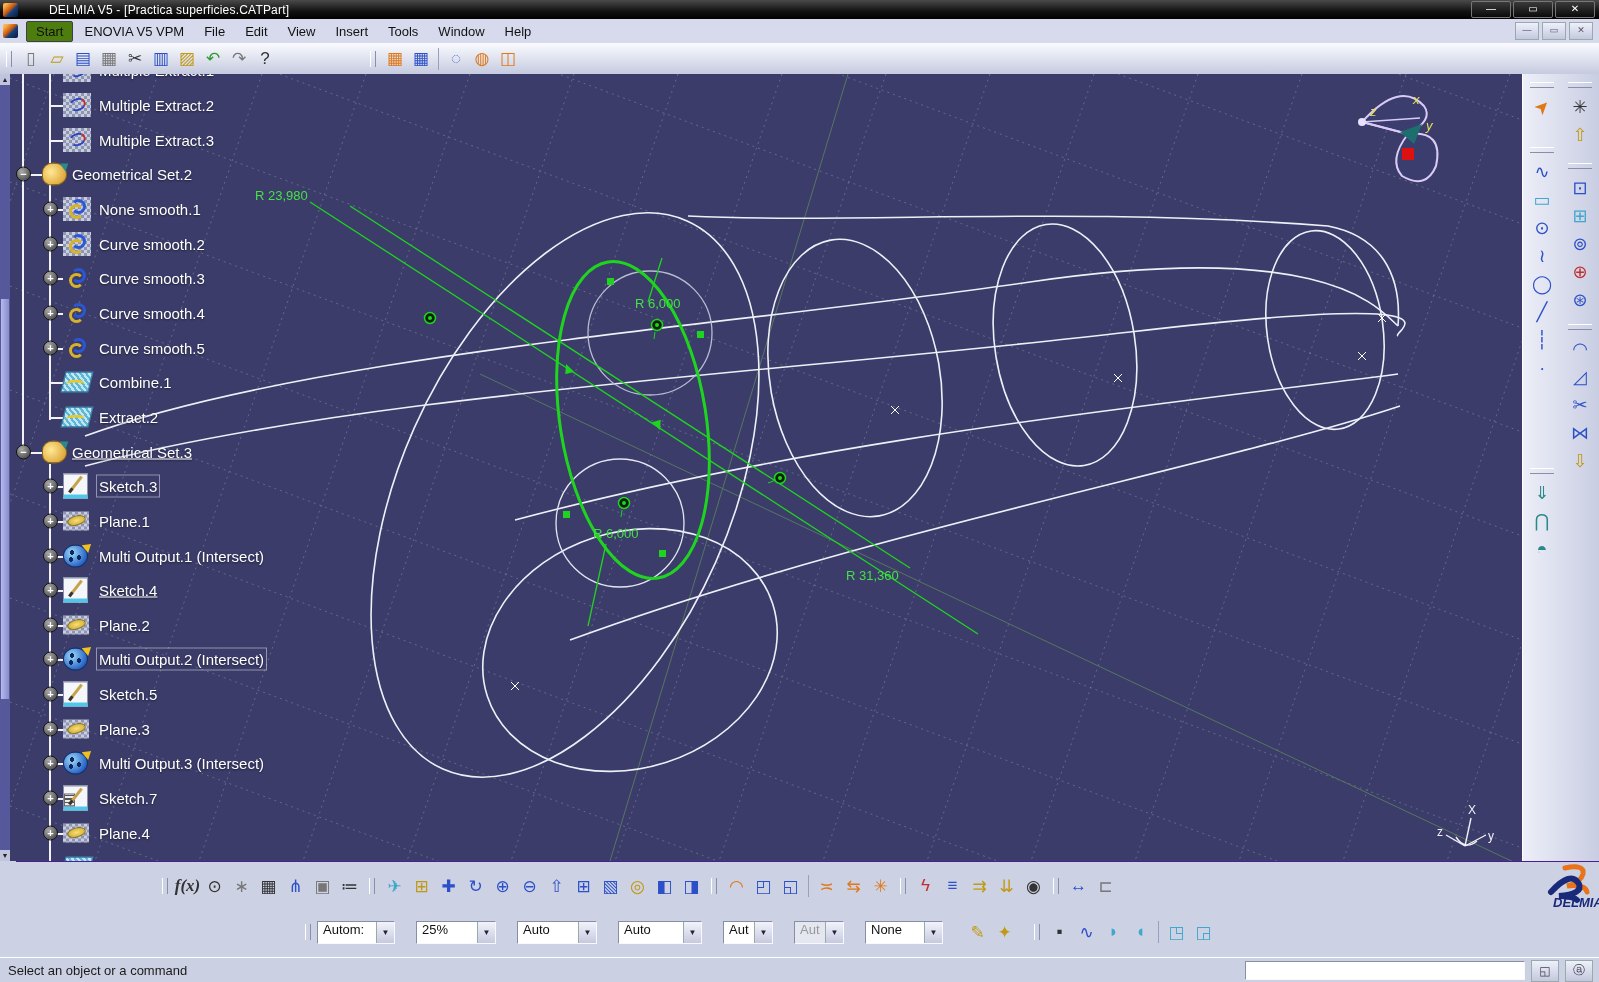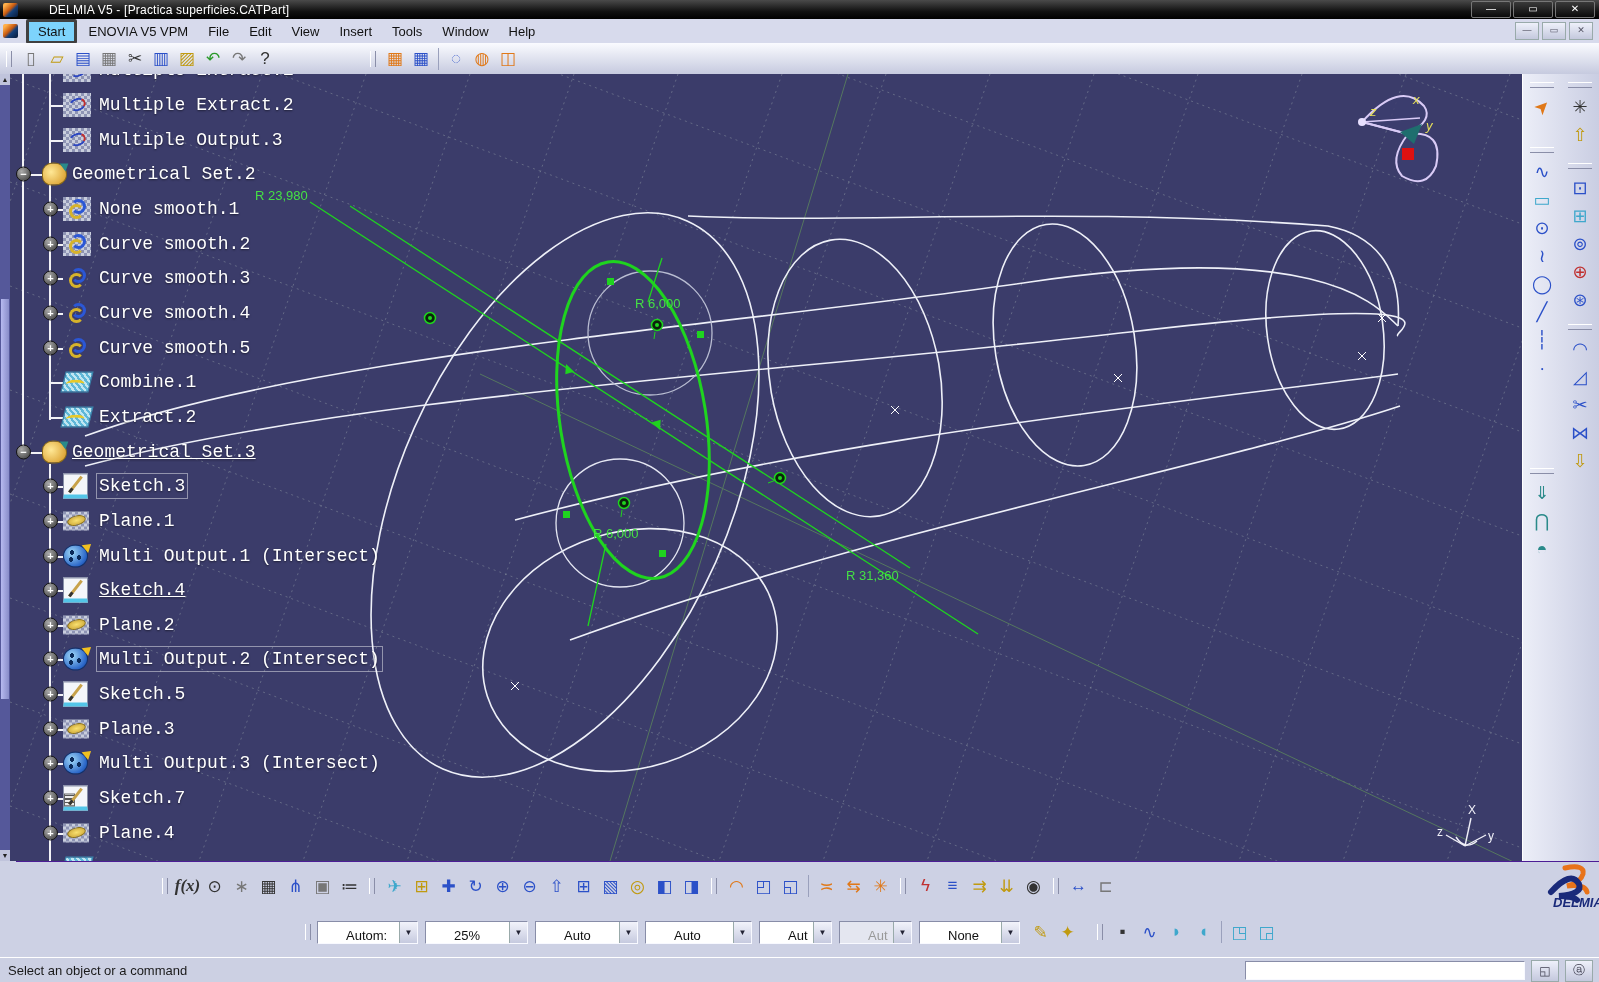--- a/index.html
+++ b/index.html
@@ -13,21 +13,21 @@
   .tb-title{font-size:12px;letter-spacing:.2px;}
   .tb-ctrls{margin-left:auto;display:flex;gap:2px;padding-right:4px;}
   .tb-btn{width:38px;height:15px;background:linear-gradient(#3a3a3a,#0a0a0a);border:1px solid #777;
     color:#fff;font-size:10px;line-height:13px;text-align:center;border-radius:2px;}
   
   .menubar{position:absolute;left:0;top:19px;width:100%;height:24px;background:#d7daec;
     border-bottom:1px solid #aab;display:flex;align-items:center;font-size:13px;color:#111;}
   .menuico{width:15px;height:14px;margin:0 8px 0 3px;border-radius:2px;
     background:linear-gradient(135deg,#ffb04a 15%,#c85a10 45%,#15407a 60%,#081a38);}
   .mitem{padding:2px 9px;margin-right:2px;}
-  .mitem.active{background:#7dd3fc;border:3px solid #404040;border-radius:2px;}
+  .mitem.active{background:#4d7c0f;border:1px solid #404040;border-radius:2px;}
   .mb-ctrls{margin-left:auto;display:flex;gap:3px;padding-right:6px;}
   .mb-btn{width:22px;height:16px;background:linear-gradient(#eef0fa,#c4c8dd);border:1px solid #9aa;
     color:#556;font-size:9px;line-height:14px;text-align:center;}
   
   .toolbar-top{position:absolute;left:0;top:43px;width:100%;height:31px;
     background:linear-gradient(#fafbff,#c6cadf);border-bottom:1px solid #8f93ae;
     display:flex;align-items:center;}
   .ti{width:26px;height:26px;display:flex;align-items:center;justify-content:center;
     font-size:17px;color:#2b50c8;}
   .handle{width:4px;height:16px;border-left:1px solid #fff;border-right:1px solid #8a8ea8;margin:0 6px;}
@@ -51,22 +51,22 @@
   .trunk{position:absolute;width:2px;background:#f2f2f6;}
   .rows{margin-top:-21px;position:relative;}
   .trow{height:34.66px;position:relative;}
   .trow::before{content:"";position:absolute;top:50%;height:2px;background:#f2f2f6;}
   .lv2::before{left:50px;width:13px;}
   .lv1::before{left:24px;width:18px;}
   .node{position:absolute;top:50%;transform:translateY(-50%);width:13px;height:13px;border-radius:50%;
     background:radial-gradient(circle at 35% 30%,#aaa,#383838);border:1px solid #151515;color:#fff;
     font-size:11px;font-weight:bold;line-height:12px;text-align:center;z-index:2;}
   .lv2 .node{left:43px;} .lv1 .node{left:16px;}
-  .tlabel{position:absolute;top:50%;transform:translateY(-50%);color:#fff;font-size:18px;
-    white-space:nowrap;text-shadow:0 1px 2px rgba(0,0,0,.5);font-family:Liberation Mono, monospace;}
+  .tlabel{position:absolute;top:50%;transform:translateY(-50%);color:#fff;font-size:15px;
+    white-space:nowrap;text-shadow:0 1px 2px rgba(0,0,0,.5);}
   .lv2 .tlabel{left:99px;} .lv1 .tlabel{left:72px;}
   .u .tlabel{text-decoration:underline;}
   .boxed .tlabel{outline:1px solid rgba(255,255,255,.45);outline-offset:2px;}
   .ico{position:absolute;top:50%;transform:translateY(-50%);width:28px;height:24px;
     display:flex;align-items:center;justify-content:center;}
   .lv2 .ico{left:63px;} .lv1 .ico{left:42px;}
   .checker{background-image:conic-gradient(#c9cedd 25%,#8e94b4 0 50%,#c9cedd 0 75%,#8e94b4 0);
     background-size:6px 6px;}
   .i-extract::after{content:"";width:13px;height:9px;border:2.5px solid;transform:rotate(-20deg);
     border-color:#2b45c0 #c03030 #2b45c0 transparent;border-radius:50%;}
@@ -110,21 +110,21 @@
   .mt86{margin-top:86px;}
   
   .bottomband{position:absolute;left:16px;top:861px;width:1599px;height:96px;background:#cdd1e4;
     border-top:1px solid #4c1d95;}
   .btoolbar1{position:absolute;left:0;top:2px;width:1500px;height:44px;display:flex;align-items:center;
     padding-left:140px;box-sizing:border-box;}
   .btoolbar2{position:absolute;left:0;top:48px;width:1500px;height:44px;display:flex;align-items:center;
     padding-left:283px;box-sizing:border-box;}
   .bi{width:27px;height:27px;display:flex;align-items:center;justify-content:center;font-size:17px;color:#2b50c8;}
   .dd{height:21px;background:#fff;border:1px solid;border-color:#888da8 #f8f9ff #f8f9ff #888da8;
-    display:flex;align-items:flex-end;margin-right:7px;font-size:13px;color:#111;padding-left:23px;}
+    display:flex;align-items:flex-start;margin-right:21px;font-size:13px;color:#111;}
   .ddv{flex:1;padding-left:5px;overflow:hidden;white-space:nowrap;}
   .dda{width:17px;height:100%;background:linear-gradient(#f2f3fb,#c6cadf);border-left:1px solid #9aa;
     font-size:8px;display:flex;align-items:center;justify-content:center;color:#223;}
   .dd.off{background:#e4e6f0;color:#999;}
   .dd.off .ddv{color:#999;}
   .logo{position:absolute;right:6px;top:0;width:96px;height:48px;}
   
   .statusbar{position:absolute;left:0;top:957px;width:1599px;height:25px;background:#ccd0e3;
     border-top:1px solid #fff;display:flex;align-items:center;font-size:13px;color:#1a1a1a;}
   .sb-msg{margin-left:8px;}
@@ -357,21 +357,21 @@
         <div class="trow lv2">
             <span class="ico checker i-extract"></span>
             <span class="tlabel">Multiple Extract.1</span>
           </div>
         <div class="trow lv2">
             <span class="ico checker i-extract"></span>
             <span class="tlabel">Multiple Extract.2</span>
           </div>
         <div class="trow lv2">
             <span class="ico checker i-extract"></span>
-            <span class="tlabel">Multiple Output.3</span>
+            <span class="tlabel">Multiple Extract.3</span>
           </div>
         <div class="trow lv1">
             <span class="node">−</span>
             <span class="ico i-geoset"></span>
             <span class="tlabel">Geometrical Set.2</span>
           </div>
         <div class="trow lv2">
             <span class="node">+</span>
             <span class="ico checker i-smooth-h"></span>
             <span class="tlabel">None smooth.1</span>

